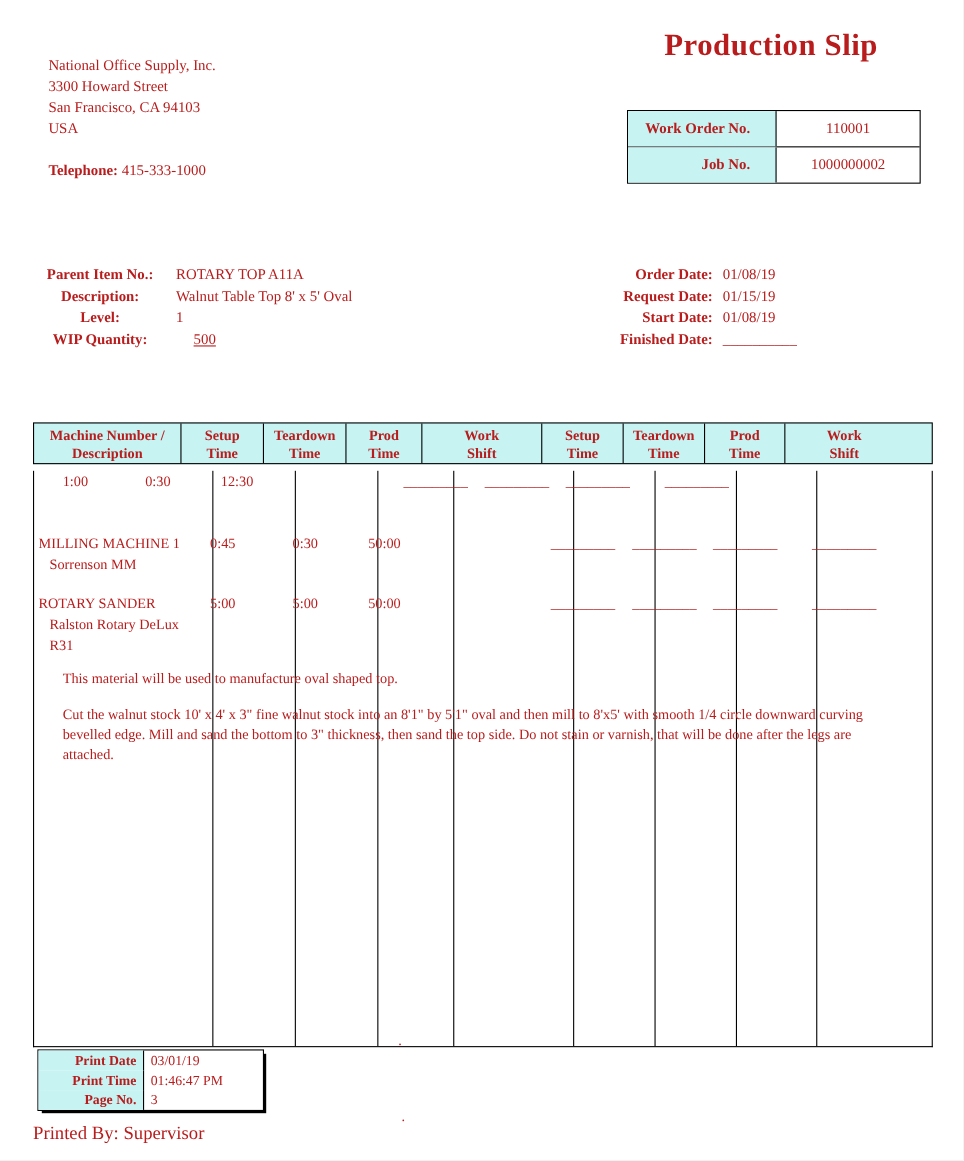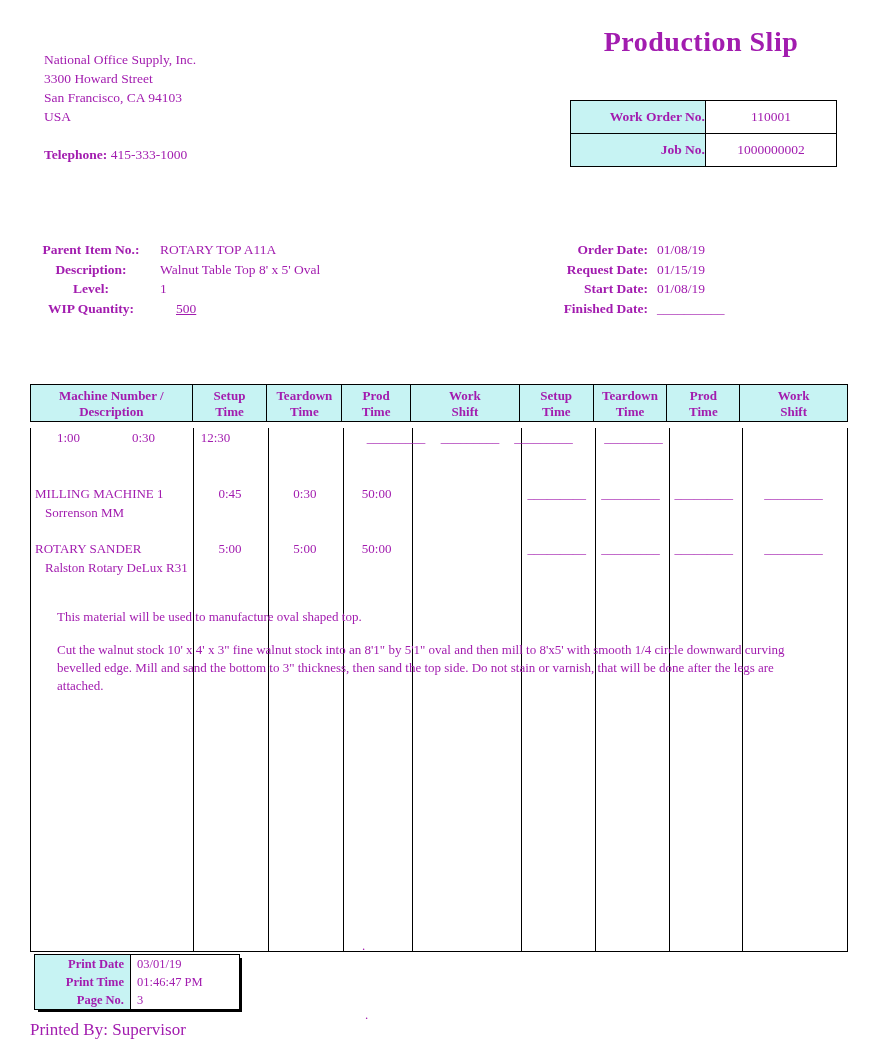--- a/index.html
+++ b/index.html
@@ -5,41 +5,41 @@
   :root{
     --accent:#c7f3f3;
     --border:#000000;
   }
   html,body{margin:0;padding:0;background:#e8e8e8;}
   .page{
     position:relative;
     width:876px;height:1055px;
     background:#ffffff;
     font-family:"Liberation Serif","DejaVu Serif",serif;
-    color:#a21caf;
+    color:#b91c1c;
     margin:0 auto;
     overflow:hidden;
   }
   .abs{position:absolute;}
   .bold{font-weight:bold;}
 
   
   .company{left:44px;top:50px;font-size:13.5px;line-height:19px;}
   .company .tel{margin-top:19px;}
 
   
   .title{left:555px;top:26px;width:292px;text-align:center;
          font-size:28px;font-weight:bold;letter-spacing:0.5px;}
 
   
   .order-info{left:570px;top:100px;width:267px;border:1px solid var(--border);box-sizing:border-box;font-size:13.5px;}
   .oi-row{display:flex;height:32px;line-height:31px;}
   .oi-row + .oi-row{border-top:1px solid var(--border);}
   .oi-label{width:135px;background:var(--accent);font-weight:bold;text-align:right;
-            padding-right:0;border-right:1px solid var(--border);box-sizing:border-box;}
+            padding-right:23px;border-right:1px solid var(--border);box-sizing:border-box;}
   .oi-value{flex:1;text-align:center;}
 
   
   .item-info{left:30px;top:240px;font-size:13.5px;}
   .date-info{left:430px;top:240px;font-size:13.5px;}
   .field-row{display:flex;line-height:19.5px;}
   .f-label{width:122px;text-align:center;font-weight:bold;}
   .f-value{margin-left:8px;}
   .f-value.indent{margin-left:24px;text-decoration:underline;}
   .d-label{width:218px;text-align:right;font-weight:bold;}
@@ -49,21 +49,21 @@
   .mtable{left:30px;top:384px;width:818px;font-size:13px;}
   .m-header{display:flex;border:1px solid var(--border);box-sizing:border-box;
             background:var(--accent);height:38px;}
   .h-cell{box-sizing:border-box;border-right:1px solid var(--border);
           font-weight:bold;text-align:center;line-height:16px;padding-top:3px;}
   .h-cell:last-child{border-right:none;}
   .m-body{position:relative;height:523px;border-left:1px solid var(--border);
           border-right:1px solid var(--border);border-bottom:1px solid var(--border);
           box-sizing:content-box;}
   .col-line{position:absolute;top:0;bottom:0;width:0;border-left:1px solid var(--border);z-index:1;}
-  .c0{width:162px;} .c1{width:75px;} .c2{width:75px;} .c3{width:69px;}
+  .c0{width:134px;} .c1{width:75px;} .c2{width:75px;} .c3{width:69px;}
   .c4{width:109px;} .c5{width:74px;} .c6{width:74px;} .c7{width:73px;} .c8{width:107px;}
   .m-row{display:flex;height:55.5px;position:relative;z-index:2;}
   .m-row.first{margin-top:6px;}
   .cell{box-sizing:border-box;line-height:19px;}
   .cell.ctr{text-align:center;}
   .c0.cell{padding-left:4px;}
   .m-desc{padding-left:10px;}
   .notes{position:absolute;left:26px;top:180px;width:742px;line-height:18px;z-index:2;}
   .notes .para{margin-top:15px;}
 

